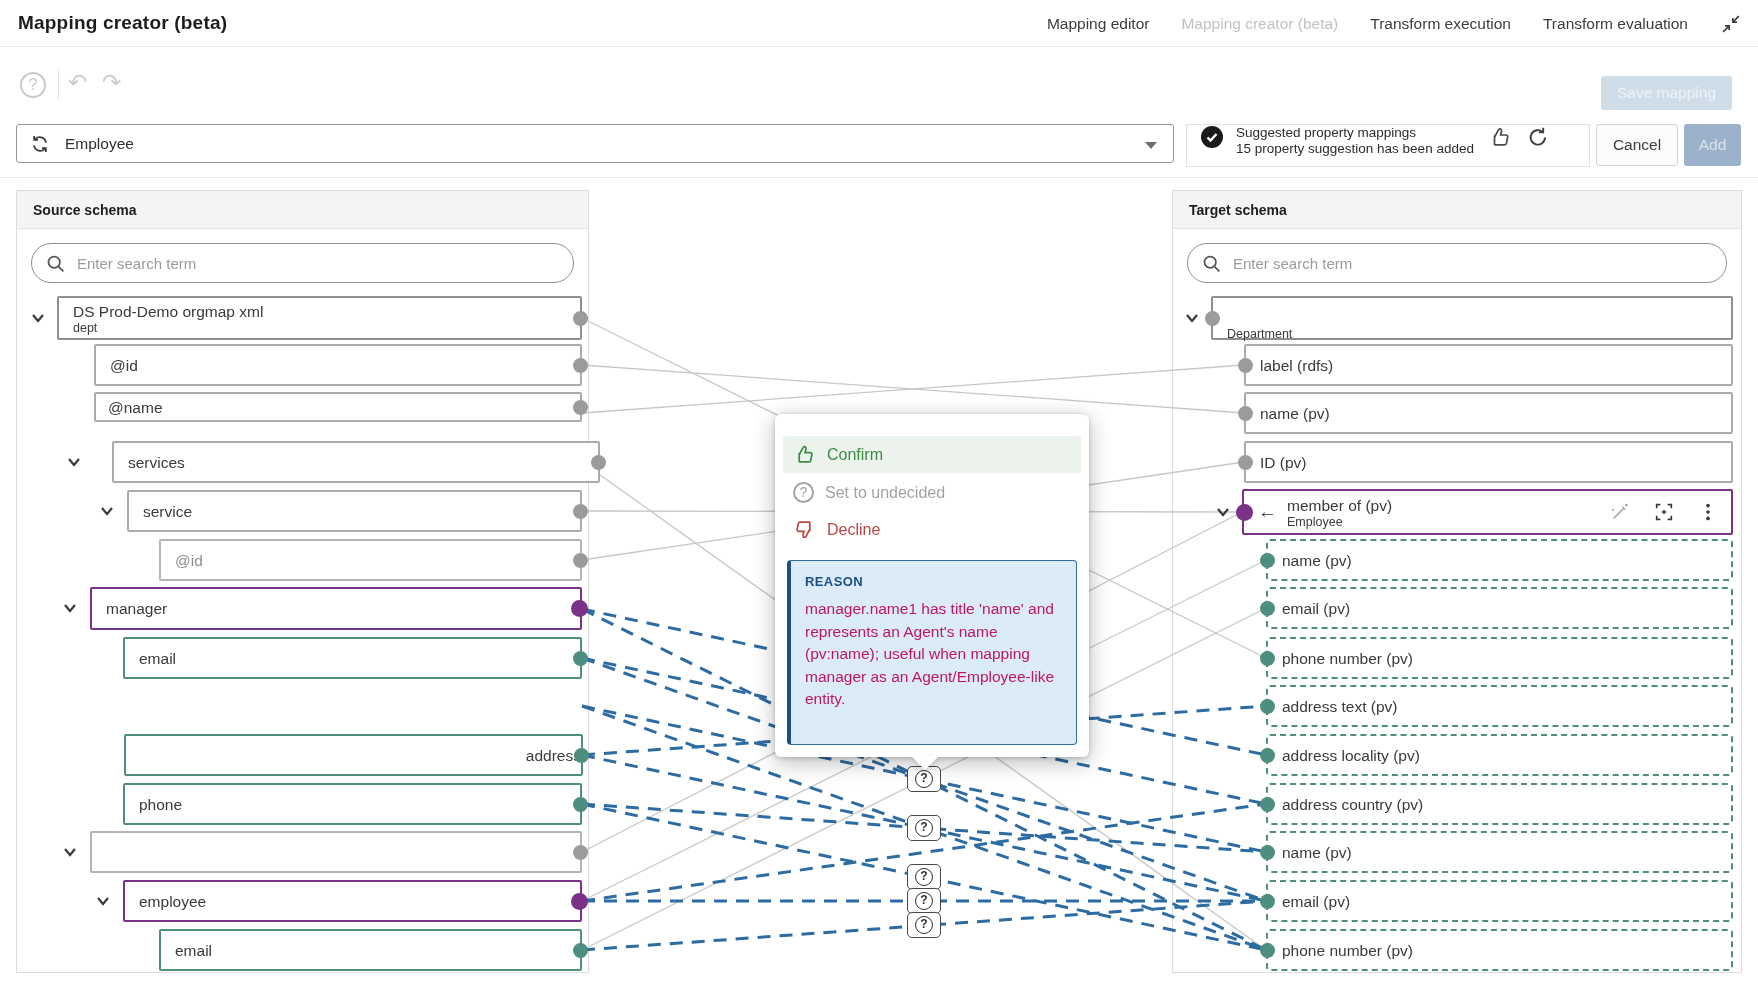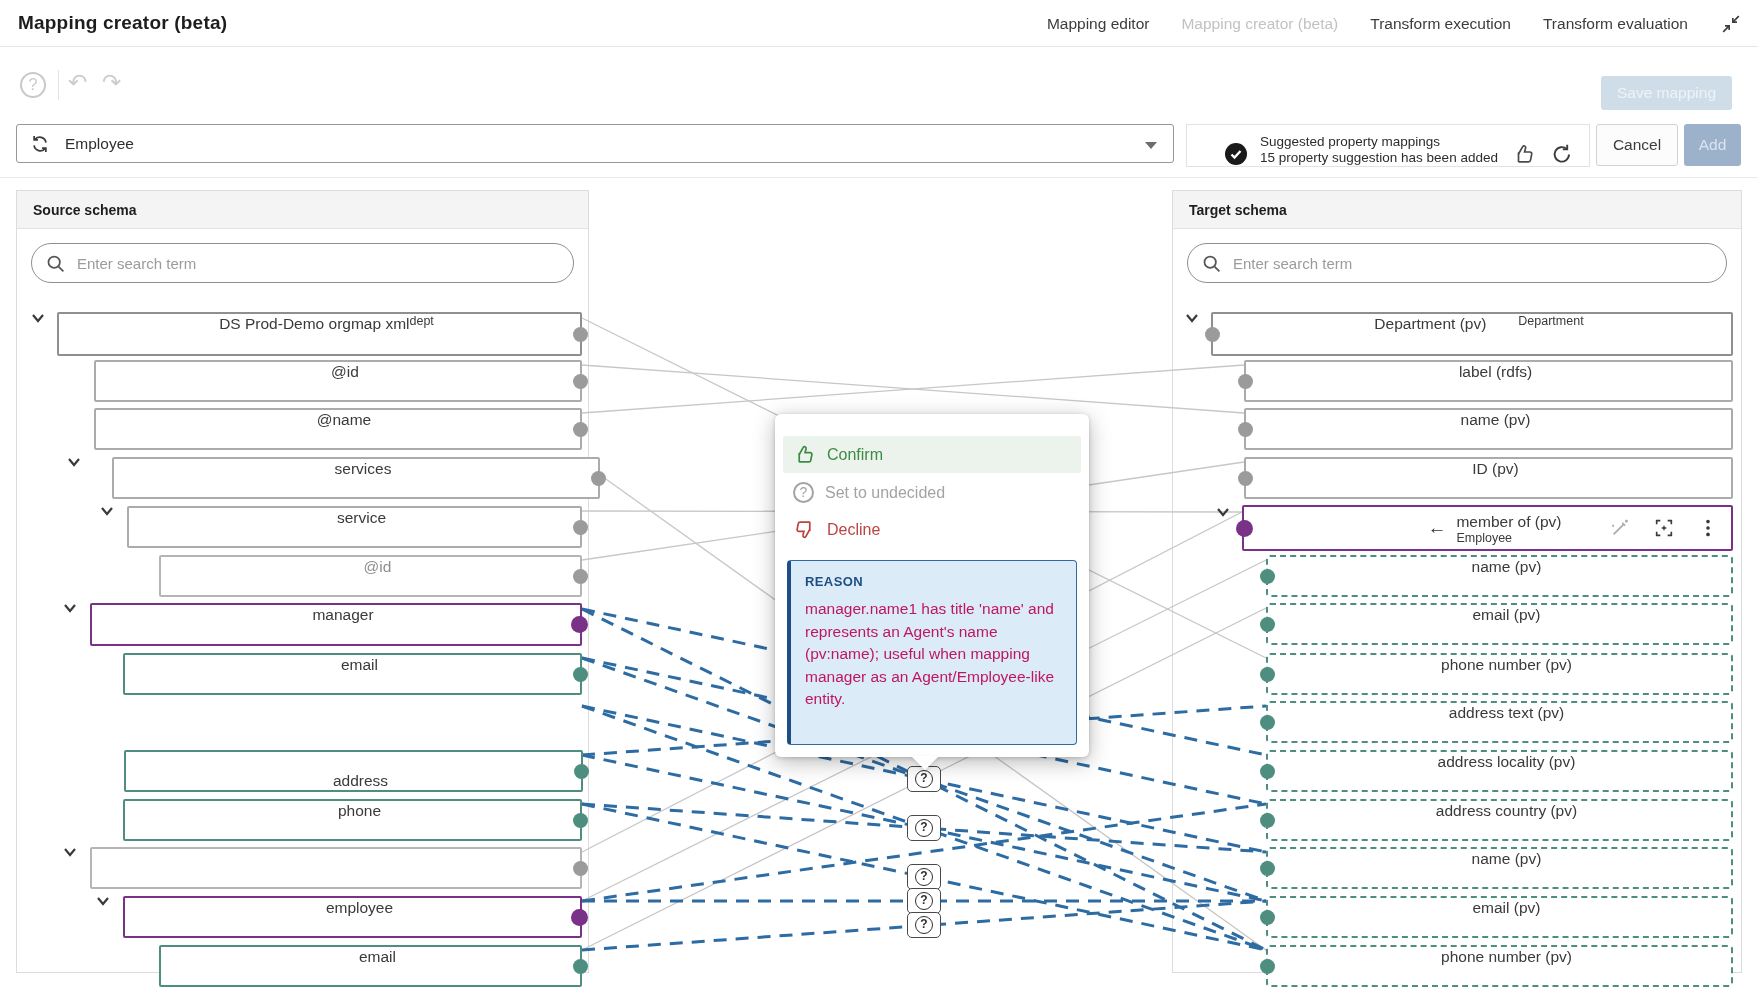--- a/index.html
+++ b/index.html
@@ -29,21 +29,21 @@
   
   .sel-row { position:absolute; left:0; top:115px; width:1758px; height:62px; background:#fff; }
   .rule177 { position:absolute; left:0; top:177px; width:1758px; height:1px; background:#ebebeb; }
   .dropdown { position:absolute; left:16px; top:9px; width:1158px; height:39px; border:1px solid #979797;
               border-radius:3px; background:#fff; display:flex; align-items:center; }
   .dropdown .sync { margin-left:12px; width:22px; height:22px; }
   .dropdown .val { margin-left:14px; font-size:15.5px; color:#2f2f2f; }
   .dd-caret { position:absolute; right:16px; top:17px; width:0; height:0; border-left:6px solid transparent;
               border-right:6px solid transparent; border-top:7px solid #6d6d6d; }
   .sugg-banner { position:absolute; left:1186px; top:9px; width:404px; height:43px; border:1px solid #e2e2e2;
-                 background:#fff; display:flex; align-items:flex-end;padding-left:24px; }
+                 background:#fff; display:flex; align-items:flex-start; }
   .check-circle { width:24px; height:24px; margin-left:13px; flex:0 0 auto; }
   .sugg-text { margin-left:12px; line-height:16px; }
   .sugg-text .l1, .sugg-text .l2 { font-size:13.5px; color:#2c2c2c; }
   .banner-ic { width:24px; height:24px; margin-left:14px; flex:0 0 auto; }
   .cancel-btn { position:absolute; left:1596px; top:9px; width:82px; height:42px; background:#fcfcfc;
                 border:1px solid #d2d2d2; border-radius:3px; font-size:15.5px; color:#3c3c3c; font-family:inherit; }
   .add-btn { position:absolute; left:1684px; top:9px; width:57px; height:42px; background:#9cb2cb;
              border:none; border-radius:3px; font-size:15.5px; color:#dbe3ee; font-family:inherit; }
 
   
@@ -53,22 +53,22 @@
   .panel-head { position:relative; z-index:2; height:38px; background:#f4f4f4; border-bottom:1px solid #e2e2e2;
                 font-size:14px; font-weight:700; color:#1e1e1e; line-height:38px; padding-left:16px; }
   .searchbox { position:relative; z-index:2; margin:14px; height:40px; border:1px solid #8f8f8f; border-radius:21px;
                background:#fff; display:flex; align-items:center; }
   .searchbox svg { margin-left:13px; width:21px; height:21px; flex:0 0 auto; }
   .searchbox input { border:none; outline:none; background:transparent; margin-left:11px; font-size:15px;
                      color:#333; width:80%; font-family:inherit; }
   .searchbox input::placeholder { color:#9b9b9b; }
 
   
-  .node { position:absolute; z-index:2; background:#fff; border-radius:2px; display:flex; flex-direction:row;
-          justify-content:center; padding-left:14px; font-size:15.5px; color:#3a3a3a;margin-top:16px; }
+  .node { position:absolute; z-index:2; background:#fff; border-radius:2px; display:flex; flex-direction:column;
+          justify-content:center; padding-left:14px; font-size:15.5px; color:#3a3a3a; }
   .node .ttl { line-height:19px; white-space:nowrap; overflow:hidden; }
   .node .sub { line-height:14px; font-size:12.5px; white-space:nowrap; }
   .n-default   { border:2px solid #ababab; }
   .n-root      { border:2px solid #8f8f8f; }
   .n-muted     { border:2px solid #b5b5b5; color:#8f8f8f; }
   .n-mapped    { border:2px solid #7a3289; }
   .n-suggested { border:2px solid #4e8e80; }
   .n-dashed    { border:2px dashed #4e8e80; border-radius:4px; }
   .port { position:absolute; width:15px; height:15px; border-radius:50%; top:50%; margin-top:-7.5px; }
   .port.pr { right:-8px; } .port.pl { left:-8px; }
@@ -249,21 +249,21 @@
       <div class="sub">dept</div>
       <div class="port pr gray"></div>
     </div>
     <svg viewBox="0 0 16 16" class="chev" style="left: 30px; top: 310px;">
       <polyline points="3,5 8,11 13,5" fill="none" stroke="#3a3a3a" stroke-width="2.2"></polyline>
     </svg>
     <div class="node n-default" style="left: 94px; top: 344px; width: 488px; height: 42px;">
       <div class="ttl">@id</div>
       <div class="port pr gray"></div>
     </div>
-    <div class="node n-default" style="left: 94px; top: 392px; width: 488px; height: 42px; padding-left: 12px;">
+    <div class="node n-default" style="left: 94px; top: 392px; width: 488px; height: 30px; padding-left: 12px;">
       <div class="ttl">@name</div>
       <div class="port pr gray"></div>
     </div>
     <div class="node n-default" style="left: 112px; top: 441px; width: 488px; height: 42px;">
       <div class="ttl">services</div>
       <div class="port pr gray"></div>
     </div>
     <svg viewBox="0 0 16 16" class="chev" style="left: 66px; top: 454px;">
       <polyline points="3,5 8,11 13,5" fill="none" stroke="#3a3a3a" stroke-width="2.2"></polyline>
     </svg>

